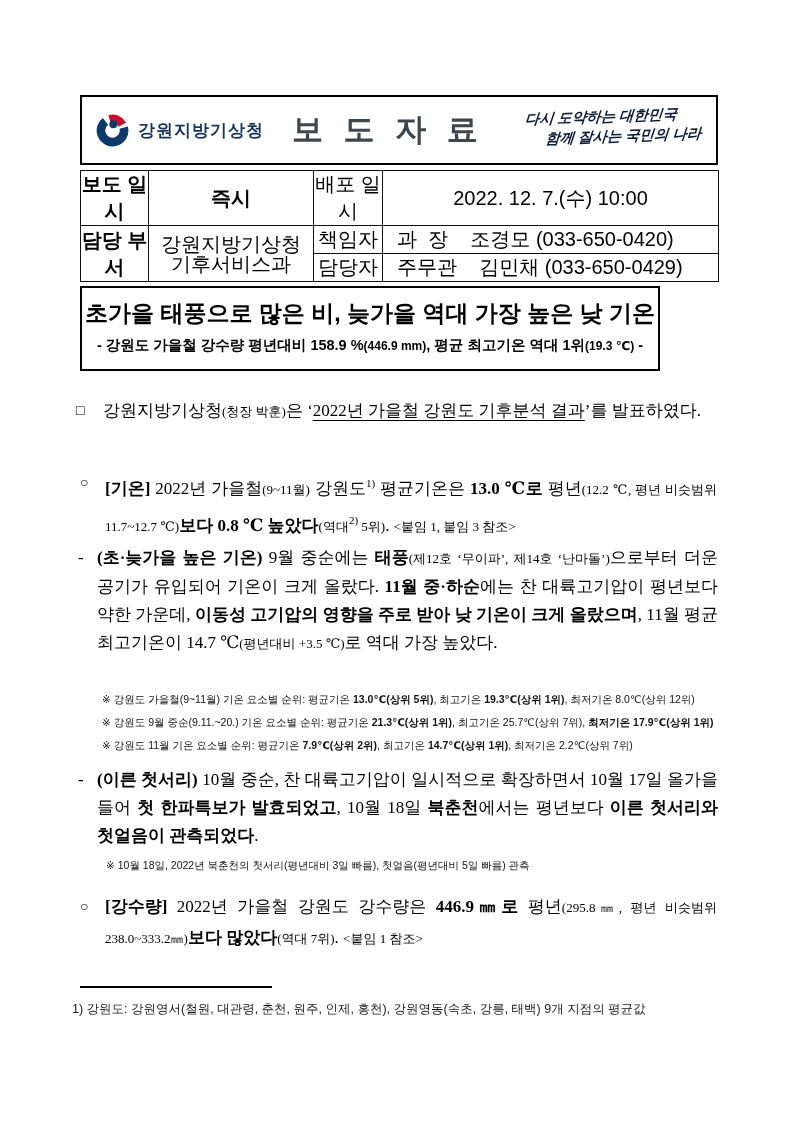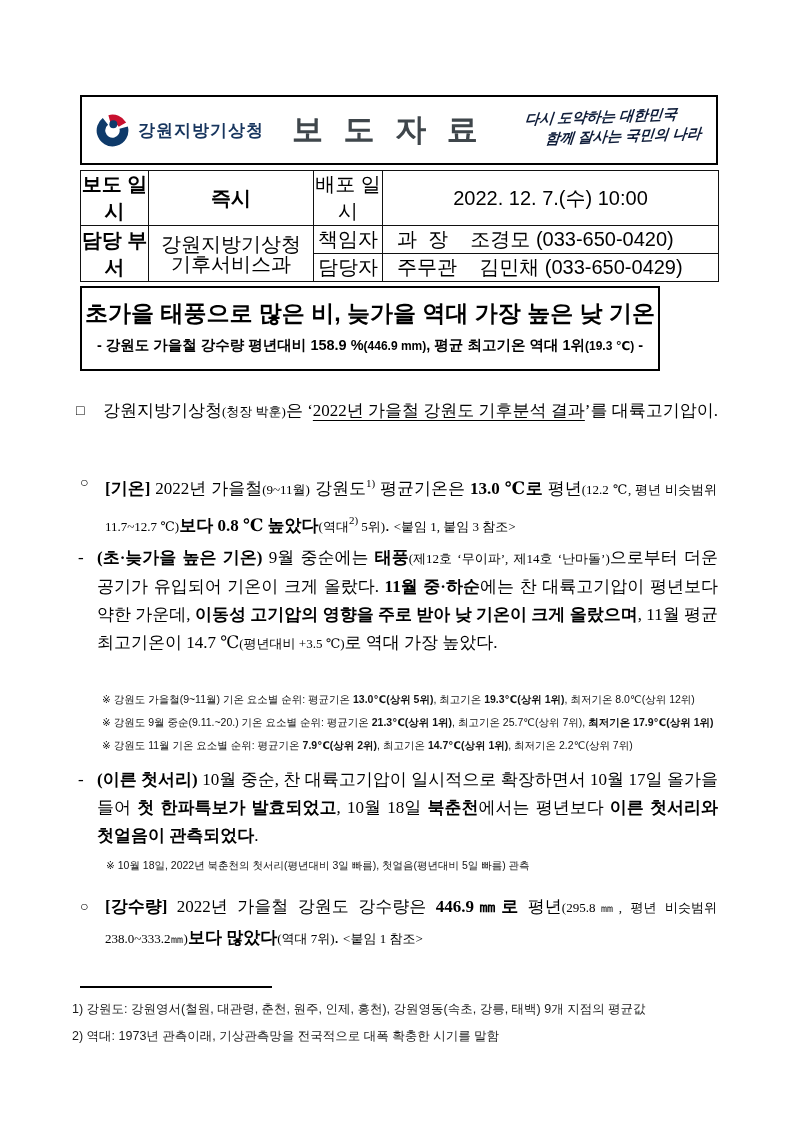--- a/index.html
+++ b/index.html
@@ -112,21 +112,21 @@
 </tbody>
   </table>
 
 <div class="abs headline-box">
   <div class="headline-title">초가을 태풍으로 많은 비, 늦가을 역대 가장 높은 낮 기온</div>
   <div class="headline-sub"><span>- 강원도 가을철 강수량 평년대비 158.9 %</span><span class="sm">(446.9 mm)</span><span>, 평균 최고기온 역대 1위</span><span class="sm">(19.3 ℃)</span><span> -</span></div>
 </div>
 
 <div class="abs para lh30 p1">
   <span class="marker">□</span>
-  <div class="ptext"><span>강원지방기상청</span><span class="sm">(청장 박훈)</span><span>은 ‘</span><span class="ul">2022년 가을철 강원도 기후분석 결과</span><span>’를 대륙고기압이.</span></div>
+  <div class="ptext"><span>강원지방기상청</span><span class="sm">(청장 박훈)</span><span>은 ‘</span><span class="ul">2022년 가을철 강원도 기후분석 결과</span><span>’를 발표하였다.</span></div>
 </div>
 
 <div class="abs para lh30 p2">
   <span class="marker">○</span>
   <div class="ptext"><span class="b">[기온]</span><span> 2022년 가을철</span><span class="sm">(9~11월)</span><span> 강원도</span><span class="sup">1)</span><span> 평균기온은 </span><span class="b">13.0 ℃로</span><span> 평년</span><span class="sm">(12.2 ℃, 평년 비슷범위 11.7~12.7 ℃)</span><span class="b">보다 0.8 ℃ 높았다</span><span class="sm">(역대</span><span class="sup">2)</span><span class="sm"> 5위)</span><span>. </span><span class="sm">&lt;붙임 1, 붙임 3 참조&gt;</span></div>
 </div>
 
 <div class="abs para lh28 p3">
   <span class="marker">-</span>
   <div class="ptext"><span class="b">(초·늦가을 높은 기온)</span><span> 9월 중순에는 </span><span class="b">태풍</span><span class="sm">(제12호 ‘무이파’, 제14호 ‘난마돌’)</span><span>으로부터 더운 공기가 유입되어 기온이 크게 올랐다. </span><span class="b">11월 중·하순</span><span>에는 찬 대륙고기압이 평년보다 약한 가운데, </span><span class="b">이동성 고기압의 영향을 주로 받아 낮 기온이 크게 올랐으며</span><span>, 11월 평균 최고기온이 14.7 ℃</span><span class="sm">(평년대비 +3.5 ℃)</span><span>로 역대 가장 높았다.</span></div>
@@ -146,14 +146,13 @@
 <div class="abs note-single"><span>※ 10월 18일, 2022년 북춘천의 첫서리(평년대비 3일 빠름), 첫얼음(평년대비 5일 빠름) 관측</span></div>
 
 <div class="abs para lh30 p5">
   <span class="marker">○</span>
   <div class="ptext"><span class="b">[강수량]</span><span> 2022년 가을철 강원도 강수량은 </span><span class="b">446.9㎜로</span><span> 평년</span><span class="sm">(295.8㎜, 평년 비슷범위 238.0~333.2㎜)</span><span class="b">보다 많았다</span><span class="sm">(역대 7위)</span><span>. </span><span class="sm">&lt;붙임 1 참조&gt;</span></div>
 </div>
 
 <div class="abs fn-rule"></div>
 <div class="abs footnotes">
   <div>1) 강원도: 강원영서(철원, 대관령, 춘천, 원주, 인제, 홍천), 강원영동(속초, 강릉, 태백) 9개 지점의 평균값</div>
-  <div>2) 역대: 1973년 관측이래, 기상관측망을 전국적으로 대폭 확충한 시기를 말함</div>
 </div>
 
 </body></html>

